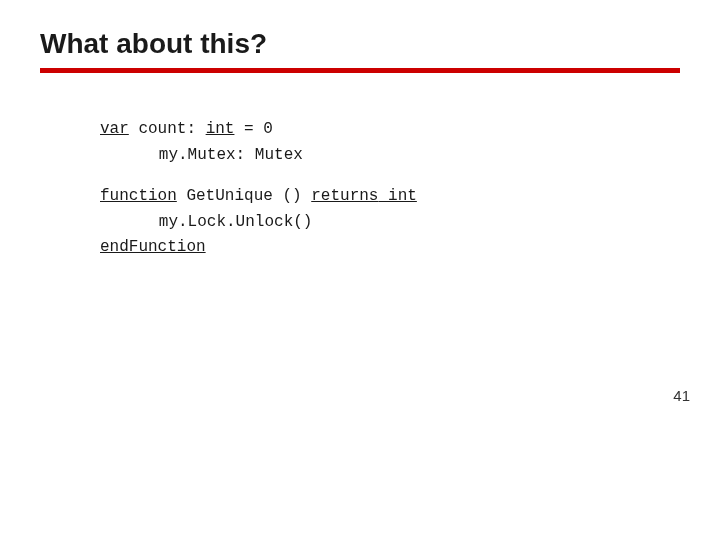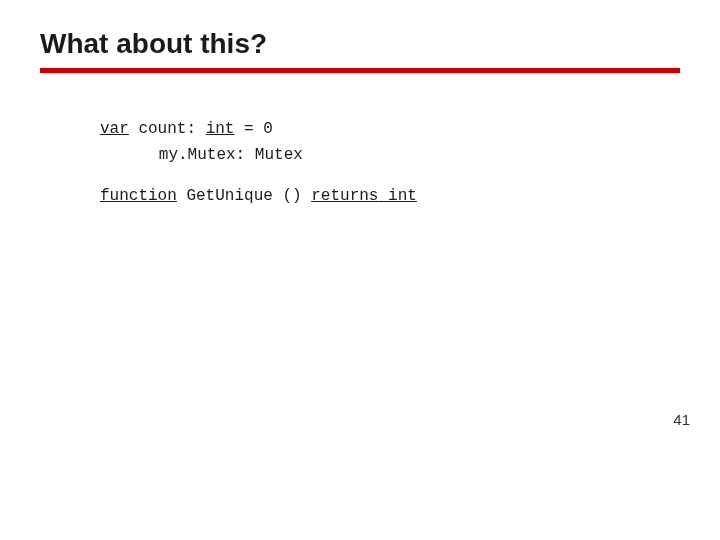--- a/index.html
+++ b/index.html
@@ -62,21 +62,21 @@
       text-decoration: underline;
       color: #1a1a1a;
     }
 
     .indent1 {
       padding-left: 30px;
     }
 
     .page-number {
       position: absolute;
-      bottom: 8px;
+      bottom: 32px;
       right: 30px;
       font-size: 15px;
       color: #333333;
     }
   </style>
 </head>
 <body>
 
 <div class="slide">
 
@@ -91,19 +91,21 @@
 
     <span class="code-line indent1">   my.Mutex: Mutex</span>
 
     <div class="spacer"></div>
 
     <span class="code-line"><span class="kw-underline">function</span><span> GetUnique () </span><span class="kw-underline">returns</span><span class="kw-underline"> int</span></span>
 
 
 
 
+    <span class="code-line indent1">   my.Lock.Unlock()</span>
 
+    <span class="code-line"><span class="kw-underline">endFunction</span></span>
 
   </div>
 
   <div class="page-number">41</div>
 
 </div>
 
 </body></html>

